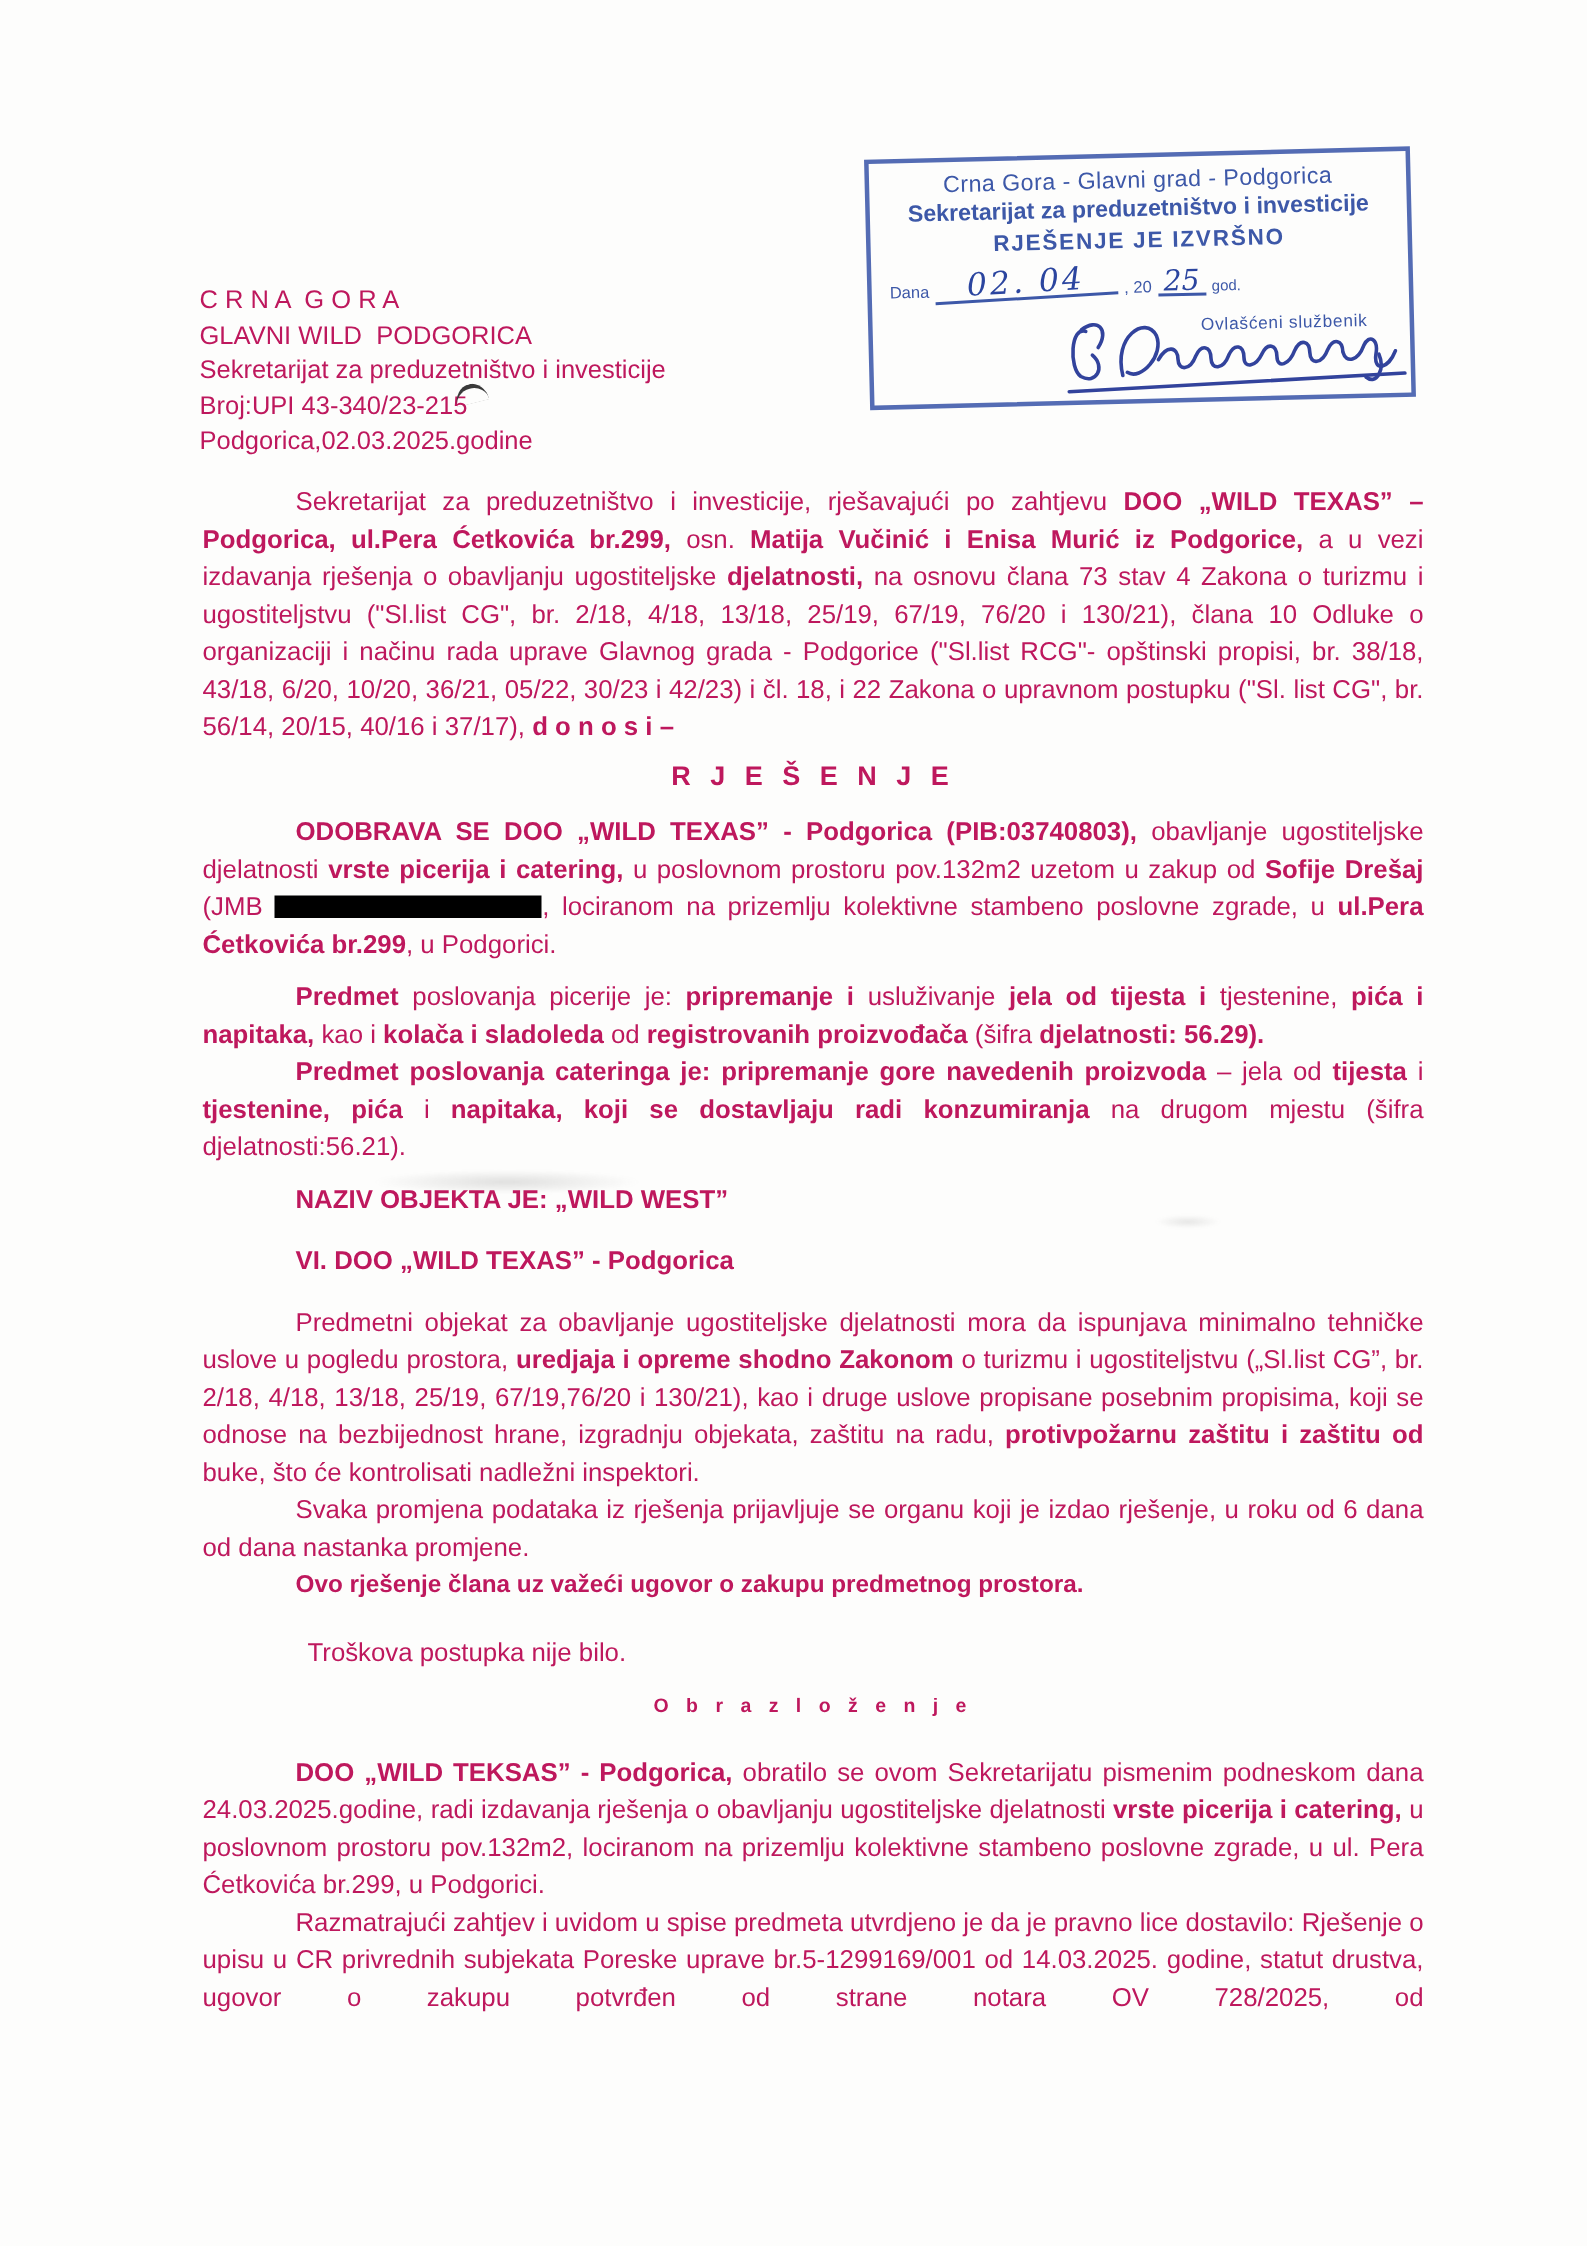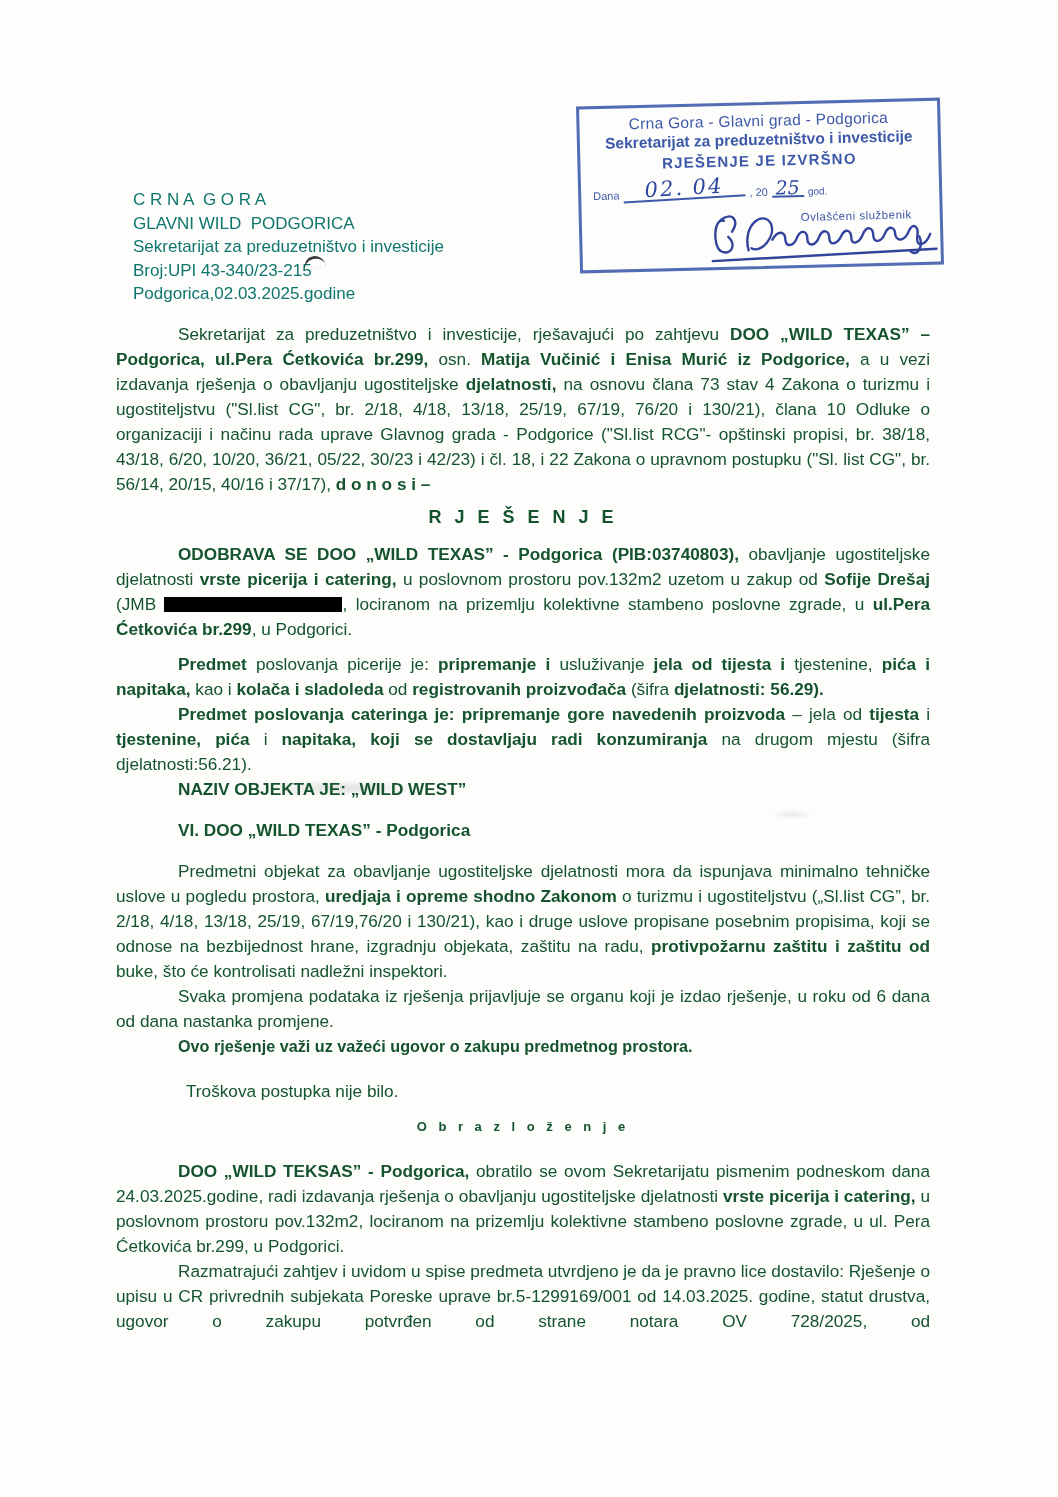--- a/index.html
+++ b/index.html
@@ -7,21 +7,21 @@
     width:1058px;height:1497px;
     background:#fdfdfc;
     position:relative;
     overflow:hidden;
     font-family:"Liberation Sans", sans-serif;
     color:#171717;
   }
   
   .letterhead{
     position:absolute;left:133px;top:188px;
-    font-size:17px;line-height:23.5px;color:#0f766e;
+    font-size:17px;line-height:23.5px;color:#be185d;
   }
   .letterhead div{white-space:pre;}
   .correction{
     position:absolute;left:303px;top:256px;width:22px;height:10px;
     border-top:3px solid #3a3a3a;
     border-radius:50% 50% 0 0 / 100% 100% 0 0;
     transform:rotate(-14deg);
   }
   
   .stamp{
@@ -49,41 +49,41 @@
   .hw-year{
     display:inline-block;width:32px;text-align:center;
     border-bottom:2px solid #3d58a8;
     font-size:19px;line-height:16px;
   }
   .stamp .footer{position:relative;height:58px;margin-top:2px;}
   .officer-label{position:absolute;right:22px;top:12px;font-size:11.5px;letter-spacing:0.5px;}
   .signature{position:absolute;right:-8px;top:4px;}
   
   .content{
-    position:absolute;left:116px;top:322px;width:814px;
-    font-size:17.2px;line-height:25px;text-align:justify;color:#14532d;
+    position:absolute;left:135px;top:322px;width:814px;
+    font-size:17.2px;line-height:25px;text-align:justify;color:#be185d;
   }
   .p{margin:0;text-indent:62px;}
   .b{font-weight:bold;}
   .redact{
     display:inline-block;width:178px;height:15px;background:#000;
     vertical-align:-2px;
   }
   .heading{
     text-align:center;font-weight:bold;font-size:18px;letter-spacing:4px;
     text-indent:0;margin:8px 0 12px 0;
   }
   .heading2{
     text-align:center;font-weight:bold;font-size:13px;letter-spacing:4px;
     text-indent:0;margin:10px 0 20px 0;
   }
   .gap-sm{margin-top:10px;}
   .gap-md{margin-top:16px;}
   .naziv{
-    padding-left:62px;text-indent:0;
+    margin-top:10px;padding-left:62px;text-indent:0;
     font-weight:bold;text-align:left;
   }
   .ugovor{
     font-weight:bold;font-size:16.2px;text-align:left;text-indent:62px;margin:0;
   }
   .troskovi{
     margin-top:20px;text-indent:70px;text-align:left;
   }
   .last-justify{text-align-last:justify;}
   
@@ -146,21 +146,21 @@
   <p class="p"><span class="b">ODOBRAVA SE DOO „WILD TEXAS” - Podgorica (PIB:03740803),</span><span> obavljanje ugostiteljske djelatnosti </span><span class="b">vrste picerija i catering,</span><span> u poslovnom prostoru pov.132m2 uzetom u zakup od </span><span class="b">Sofije Drešaj</span><span> (JMB </span><span class="redact"></span><span>, lociranom na prizemlju kolektivne stambeno poslovne zgrade, u </span><span class="b">ul.Pera Ćetkovića br.299</span><span>, u Podgorici.</span></p>
 
   <p class="p gap-sm"><span class="b">Predmet</span><span> poslovanja picerije je: </span><span class="b">pripremanje i</span><span> usluživanje </span><span class="b">jela od tijesta i</span><span> tjestenine, </span><span class="b">pića i napitaka,</span><span> kao i </span><span class="b">kolača i sladoleda</span><span> od  </span><span class="b">registrovanih  proizvođača</span><span> (šifra </span><span class="b">djelatnosti: 56.29).</span></p>
   <p class="p"><span class="b">Predmet poslovanja cateringa je: pripremanje gore navedenih proizvoda</span><span> – jela od </span><span class="b">tijesta</span><span> i </span><span class="b">tjestenine,</span><span> </span><span class="b">pića</span><span> i </span><span class="b">napitaka,</span><span> </span><span class="b">koji se dostavljaju radi konzumiranja</span><span> na drugom mjestu (šifra djelatnosti:56.21).</span></p>
 
   <div class="naziv">NAZIV OBJEKTA JE:  „WILD WEST”</div>
   <div class="naziv" style="margin-top:16px;">VI. DOO „WILD TEXAS” - Podgorica</div>
 
   <p class="p gap-md"><span>Predmetni objekat za obavljanje ugostiteljske djelatnosti mora da ispunjava  minimalno tehničke uslove u pogledu  prostora, </span><span class="b">uredjaja i opreme shodno Zakonom</span><span> o turizmu i ugostiteljstvu („Sl.list CG”, br. 2/18, 4/18, 13/18, 25/19, 67/19,76/20 i 130/21), kao i druge uslove propisane posebnim propisima, koji se odnose na bezbijednost hrane, izgradnju objekata, zaštitu na radu, </span><span class="b">protivpožarnu zaštitu i zaštitu od</span><span>  buke, što će kontrolisati  nadležni inspektori.</span></p>
   <p class="p"><span>Svaka promjena podataka iz rješenja prijavljuje se organu koji je izdao rješenje, u roku od 6 dana od dana nastanka promjene.</span></p>
-  <p class="p ugovor">Ovo rješenje važi uz važeći ugovor o zakupu  predmetnog prostora.</p>
+  <p class="p ugovor">Ovo rješenje člana uz važeći ugovor o zakupu  predmetnog prostora.</p>
 
   <p class="p troskovi">Troškova postupka nije bilo.</p>
 
   <div class="heading2">O b r a z l o ž e n j e</div>
 
   <p class="p"><span class="b">DOO „WILD TEKSAS” - Podgorica,</span><span> obratilo se ovom Sekretarijatu pismenim podneskom dana 24.03.2025.godine, radi izdavanja rješenja o  obavljanju ugostiteljske djelatnosti </span><span class="b">vrste picerija i catering,</span><span> u poslovnom prostoru pov.132m2, lociranom na prizemlju kolektivne stambeno poslovne zgrade, u ul. Pera Ćetkovića br.299, u Podgorici.</span></p>
   <p class="p last-justify"><span>Razmatrajući zahtjev i uvidom u spise predmeta utvrdjeno je da je pravno lice dostavilo: Rješenje o upisu u CR privrednih subjekata Poreske uprave br.5-1299169/001 od 14.03.2025. godine, statut drustva, ugovor o zakupu potvrđen od strane notara OV 728/2025, od</span></p>
 </div>
 
 </body></html>

